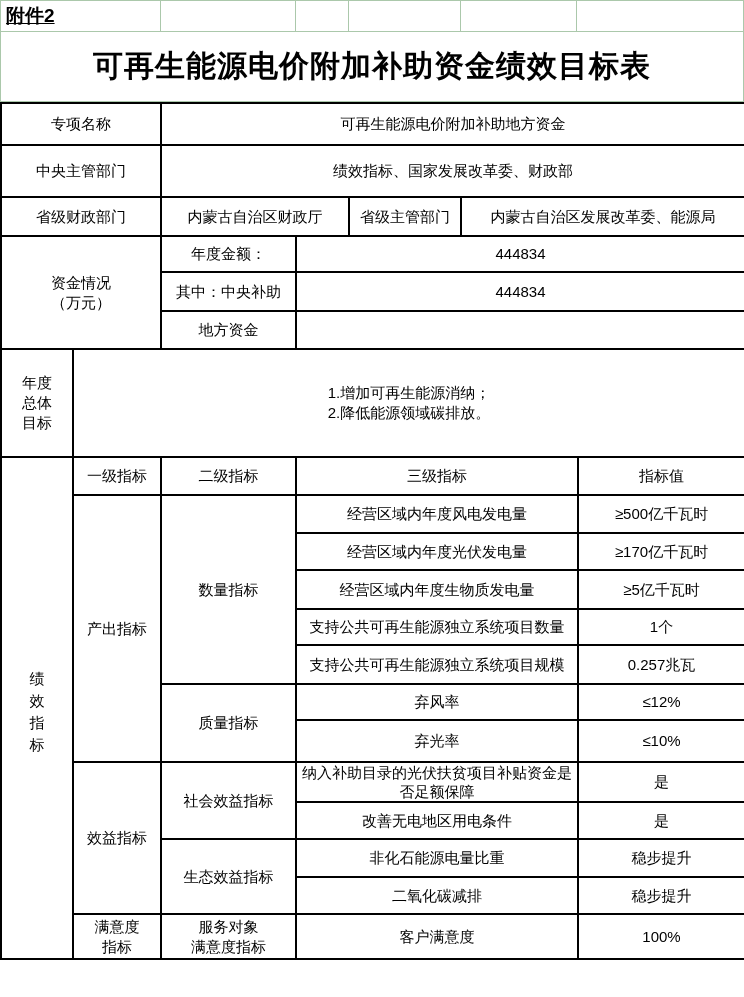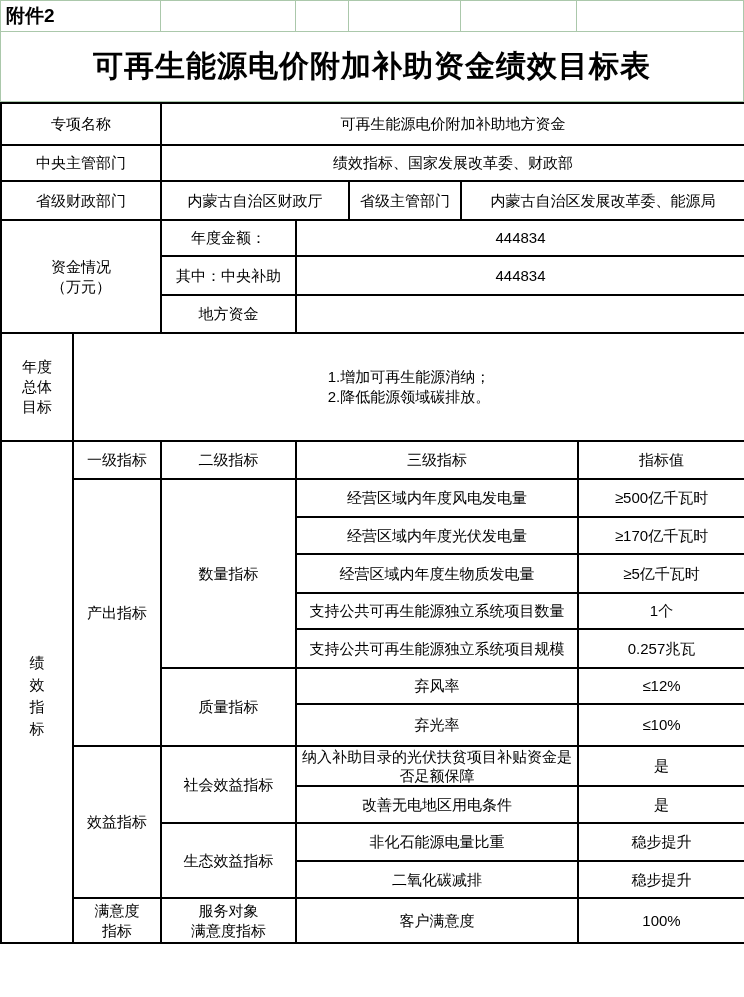--- a/index.html
+++ b/index.html
@@ -9,21 +9,21 @@
   }
   
   .topgrid {
     display:flex; height:32px; box-sizing:border-box;
     border-top:1px solid var(--grid); border-left:1px solid var(--grid);
   }
   .topgrid .gcell {
     box-sizing:border-box; height:100%;
     border-right:1px solid var(--grid); border-bottom:1px solid var(--grid);
   }
-  .attach { font-weight:bold; font-size:19px; line-height:30px; padding-left:5px; }
+  .attach { font-weight:bold; font-size:19px; line-height:30px; padding-left:5px;text-decoration:underline; }
   .titlerow {
     height:70px; box-sizing:border-box;
     border-left:1px solid var(--grid); border-right:1px solid var(--grid);
     border-bottom:1px solid var(--grid);
     display:flex; align-items:center; justify-content:center;
     font-weight:bold; font-size:30px; letter-spacing:1px;
   }
   .daterow {
     height:37px; box-sizing:border-box;
     border-left:1px solid var(--grid); border-right:1px solid var(--grid);
@@ -69,21 +69,21 @@
         <col style="width:117px;">
       <col style="width:167px;">
     </colgroup>
 
     <tbody>
         <tr style="height:42px;padding-left:48px;">
       <td colspan="2">专项名称</td>
       <td colspan="5">可再生能源电价附加补助地方资金</td>
     </tr>
 
-    <tr style="height:36px;">
+    <tr style="height:52px;">
       <td colspan="2">中央主管部门</td>
       <td colspan="5">绩效指标、国家发展改革委、财政部</td>
     </tr>
 
     <tr style="height:39px;">
       <td colspan="2">省级财政部门</td>
       <td colspan="2">内蒙古自治区财政厅</td>
       <td>省级主管部门</td>
       <td colspan="2">内蒙古自治区发展改革委、能源局</td>
     </tr>

